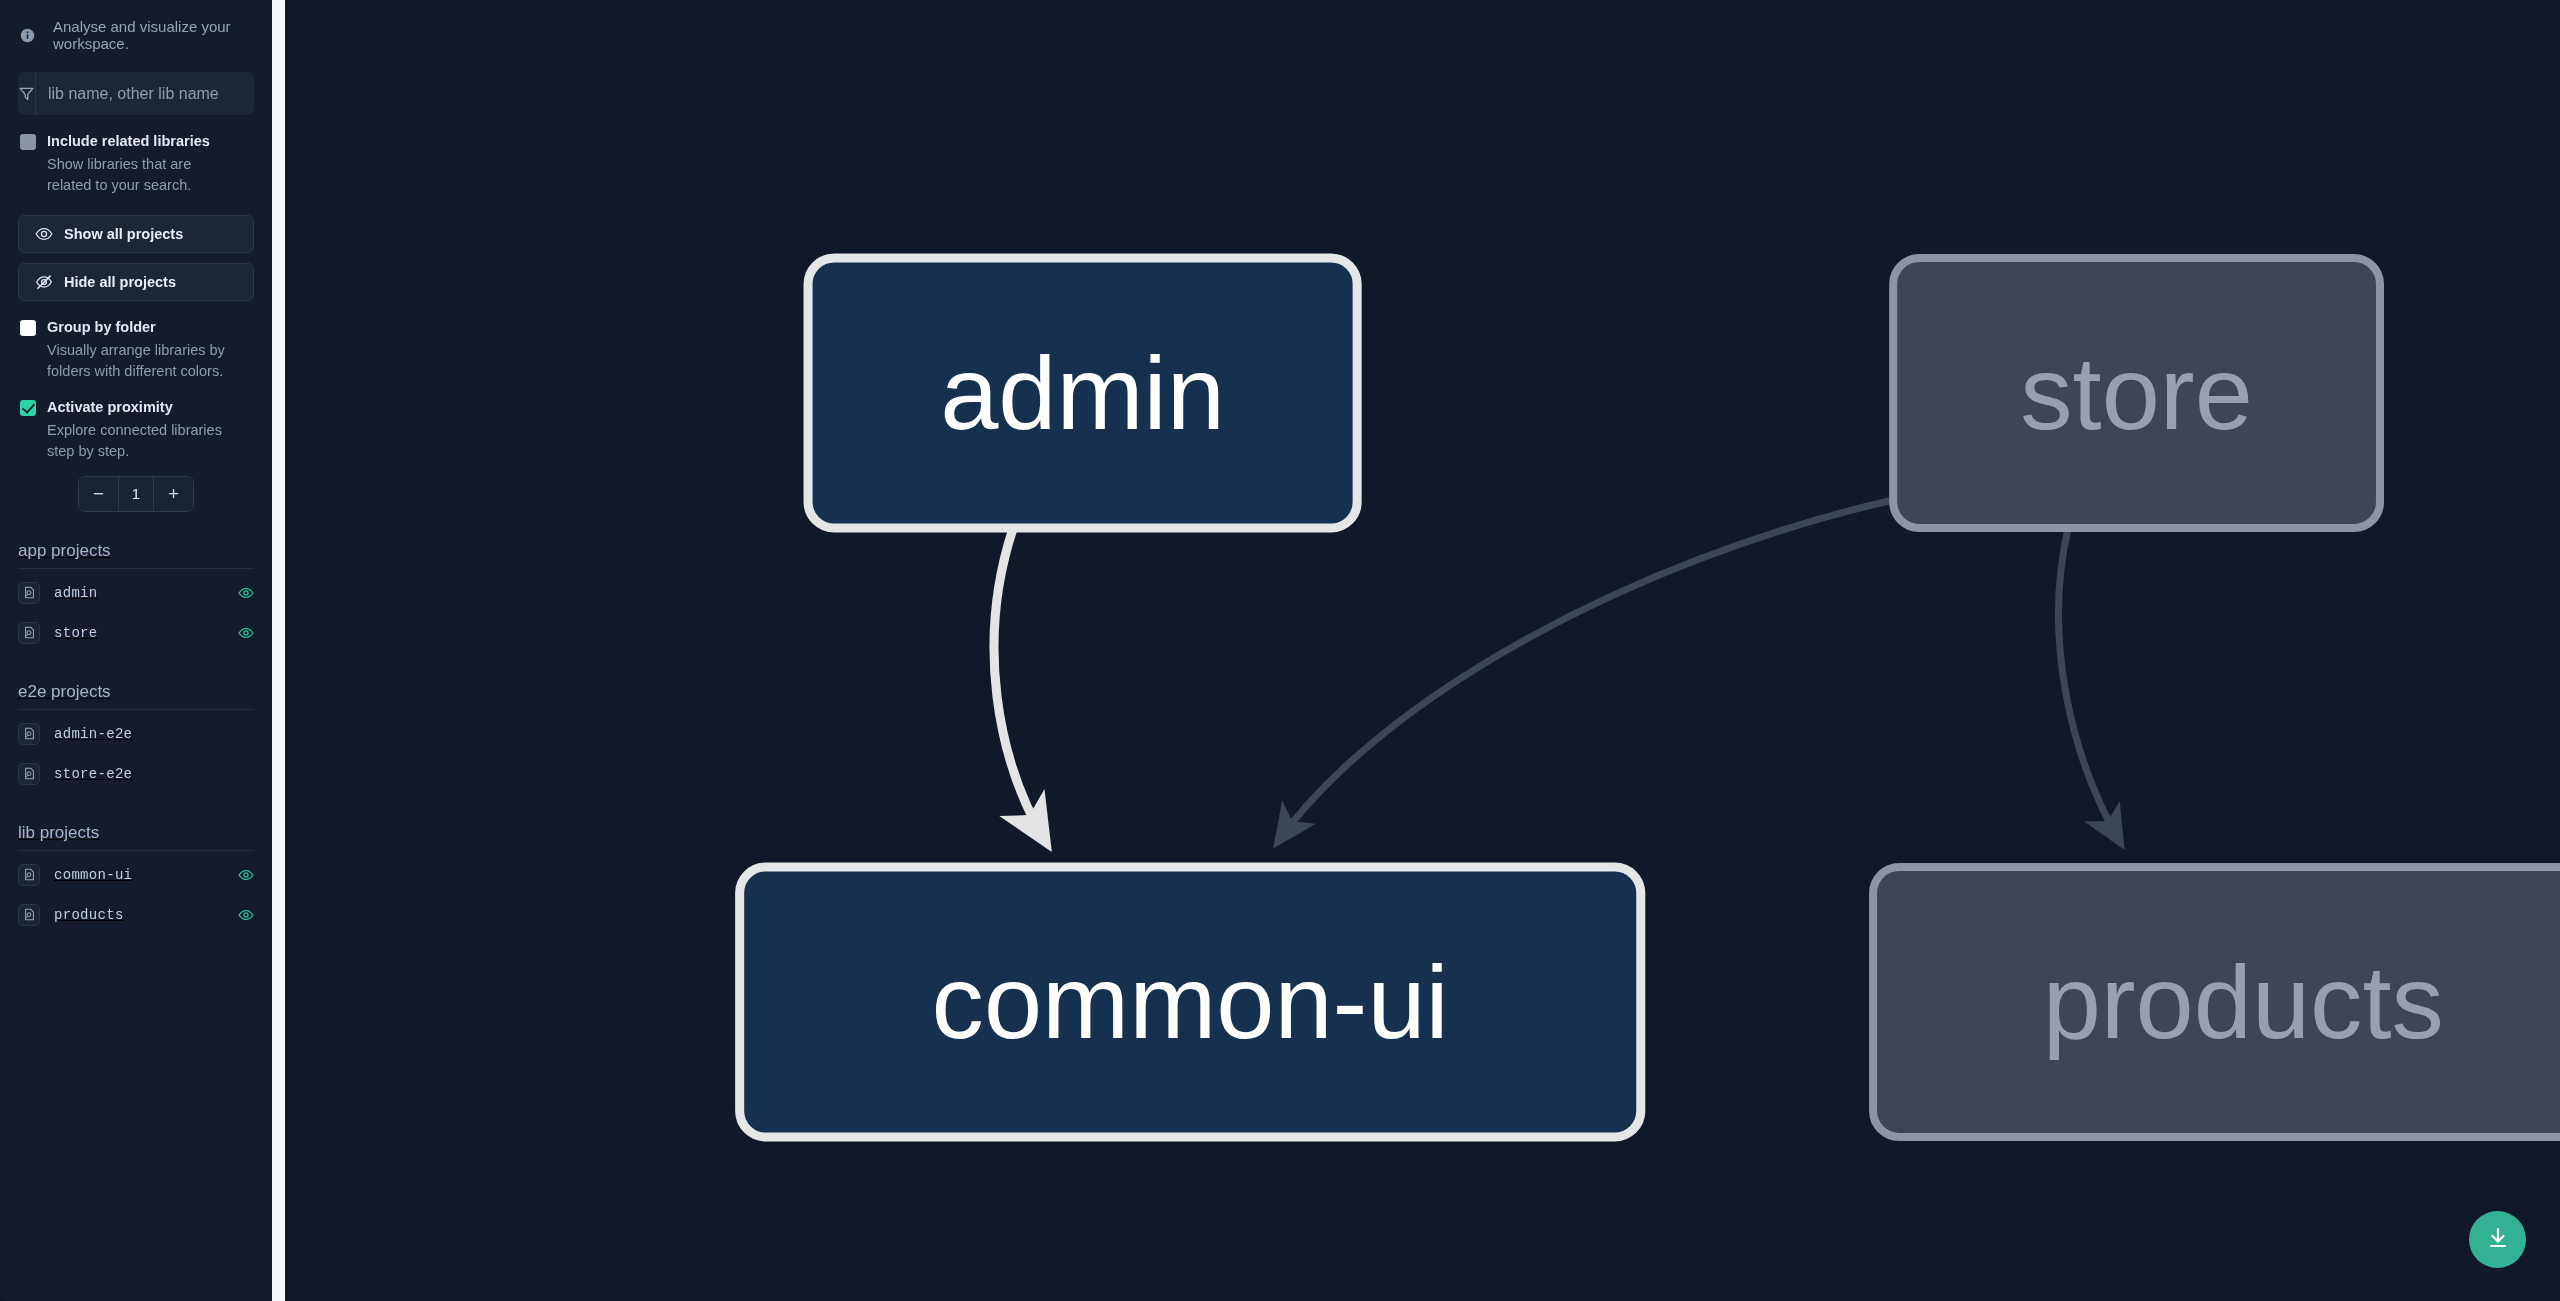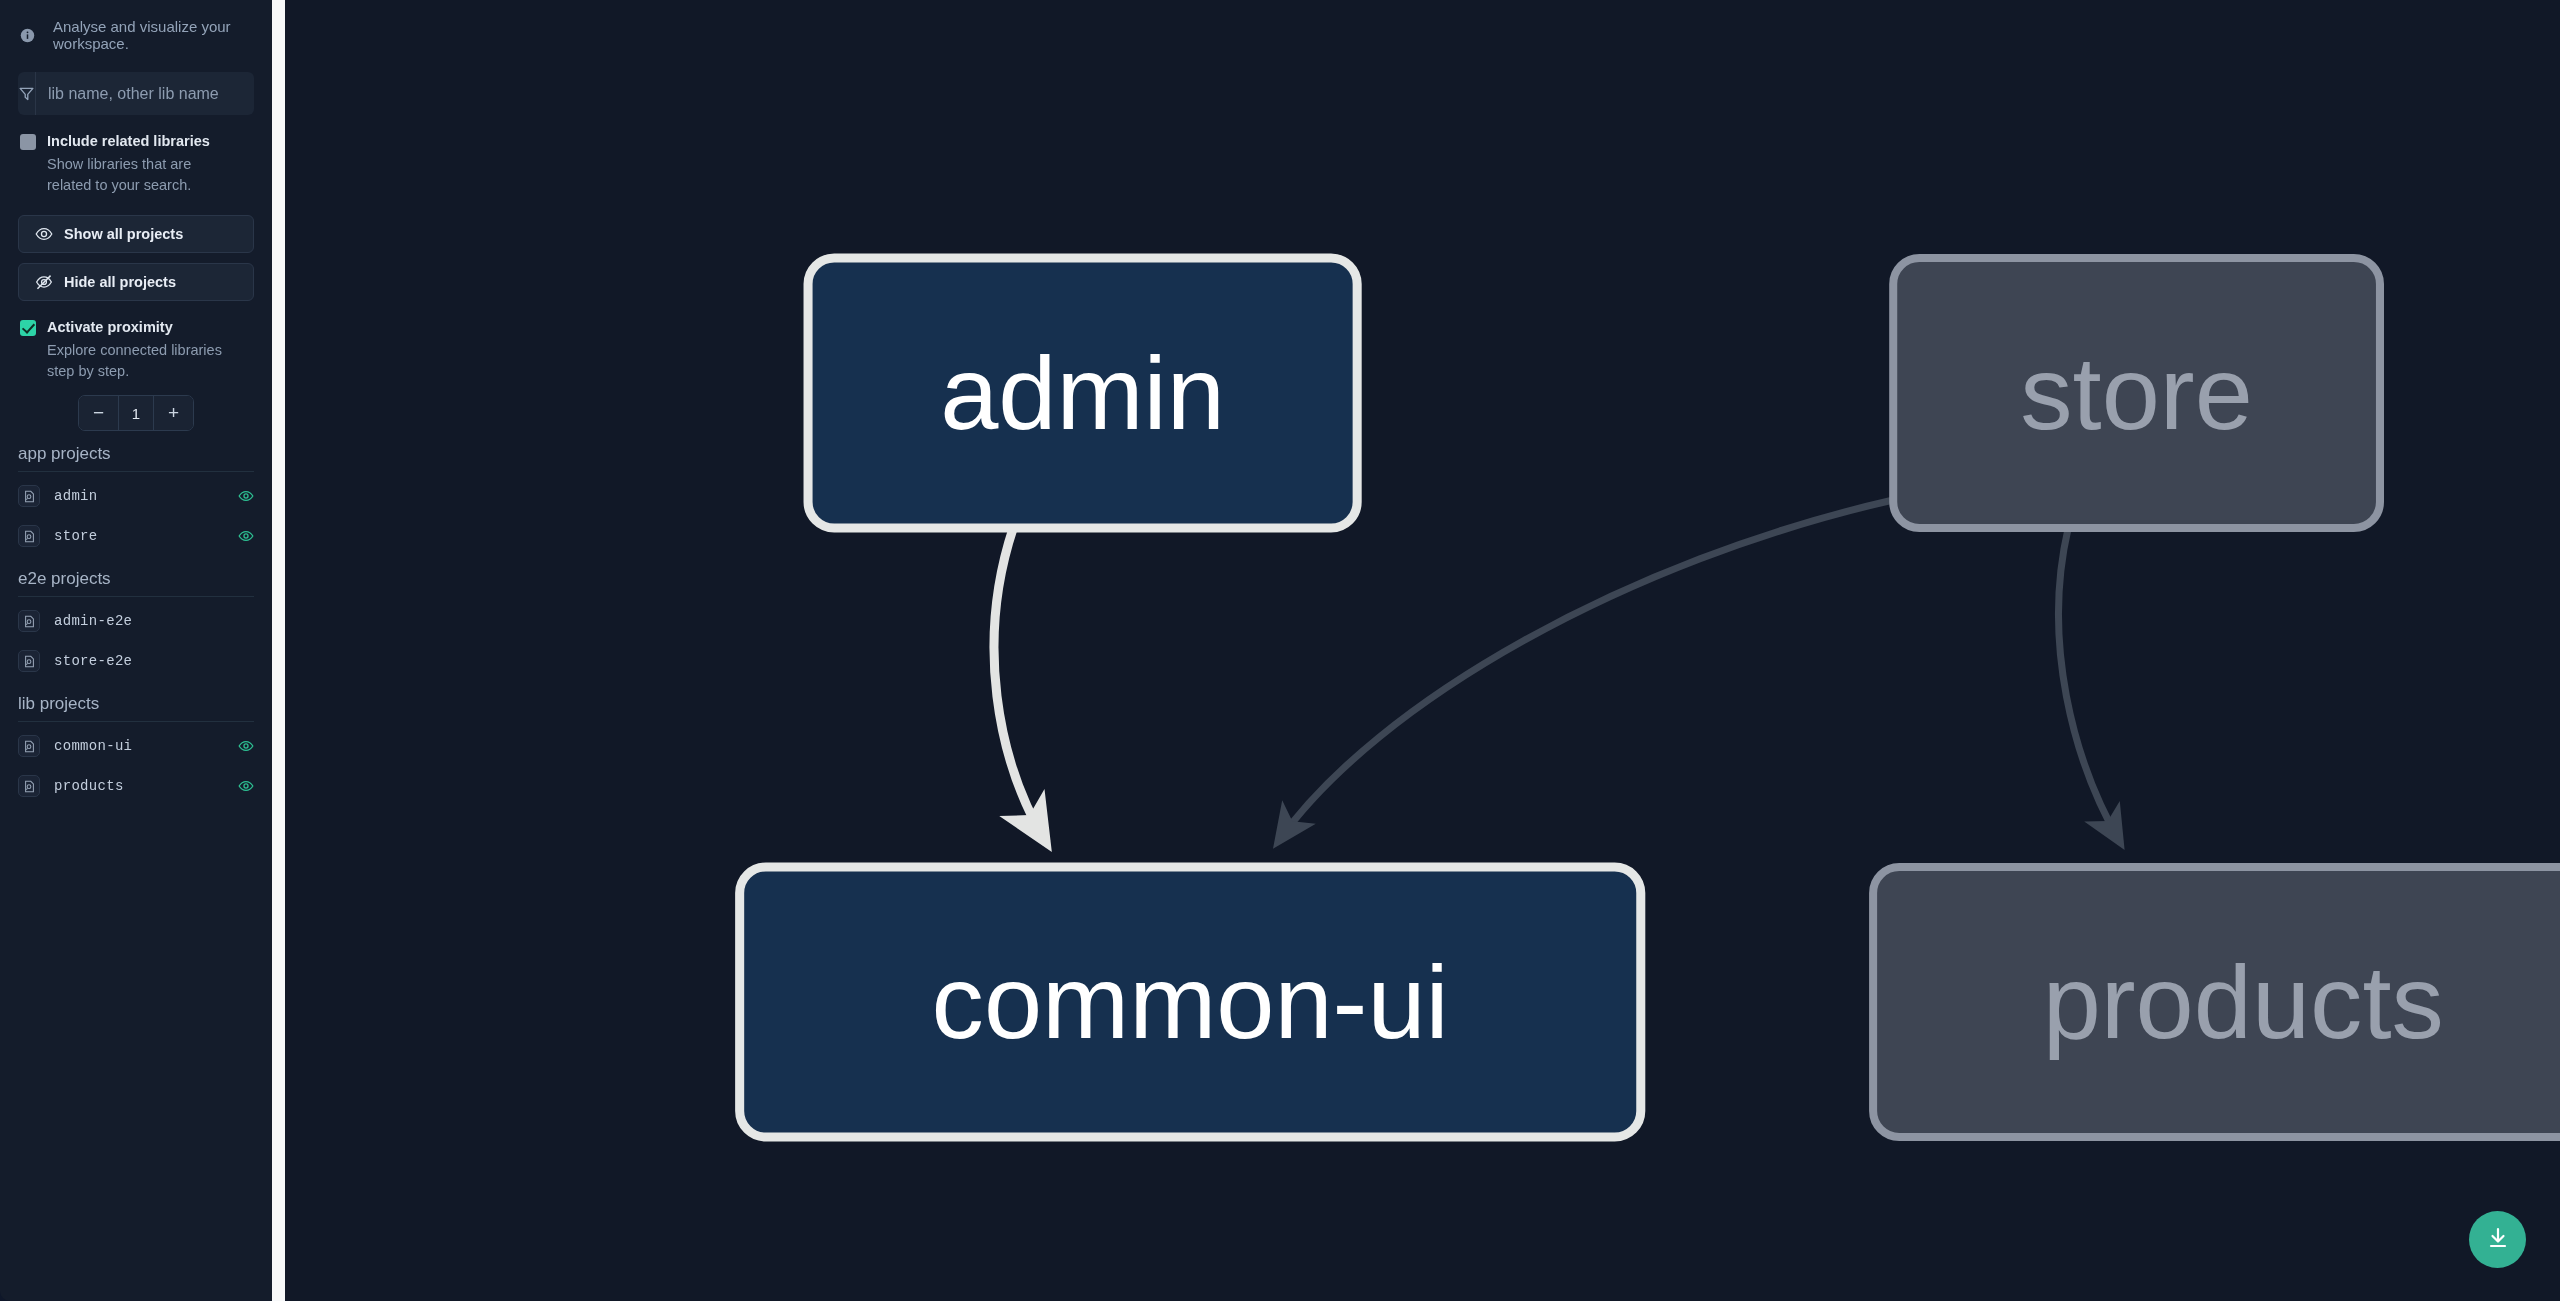--- a/index.html
+++ b/index.html
@@ -116,21 +116,21 @@
     display: flex; align-items: center; justify-content: center;
     cursor: pointer;
   }
   .step-val {
     flex: 1; background: #1a2333;
     border-left: 1px solid #2c3a4e; border-right: 1px solid #2c3a4e;
     color: #e2e8f0; font-size: 15px;
     display: flex; align-items: center; justify-content: center;
   }
 
-  .sect { margin-top: 13px; padding: 0 18px 0 18px; }
+  .sect { margin-top: 29px; padding: 0 18px 0 18px; text-decoration: underline; }
   .sect-title {
     color: #a7b4c6; font-size: 17px;
     padding-bottom: 7px;
     border-bottom: 1px solid #22303f;
     margin-bottom: 4px;
   }
   .proj-row {
     height: 40px; display: flex; align-items: center;
     gap: 14px; cursor: pointer;
   }
@@ -229,20 +229,27 @@
           <svg viewBox="0 0 22 22" fill="none" stroke="#dfe6ef" stroke-width="1.6">
             <path d="M2 11 C4.4 6.8 7.7 4.8 11 4.8 C14.3 4.8 17.6 6.8 20 11 C17.6 15.2 14.3 17.2 11 17.2 C7.7 17.2 4.4 15.2 2 11 Z"></path>
             <circle cx="11" cy="11" r="3"></circle>
             <line x1="3" y1="19.2" x2="19" y2="3.2" stroke-width="1.8"></line>
           </svg>
         </span>
         <span>Hide all projects</span>
       </div>
     </div>
 
+    <div class="opt-row">
+      <span class="cbx white"></span>
+      <span class="opt-texts">
+        <span class="opt-title">Group by folder</span>
+        <span class="opt-desc">Visually arrange libraries by folders with different colors.</span>
+      </span>
+    </div>
 
     <div class="opt-row">
       <span class="cbx green"></span>
       <span class="opt-texts">
         <span class="opt-title">Activate proximity</span>
         <span class="opt-desc">Explore connected libraries step by step.</span>
       </span>
     </div>
 
     <div class="stepper">

